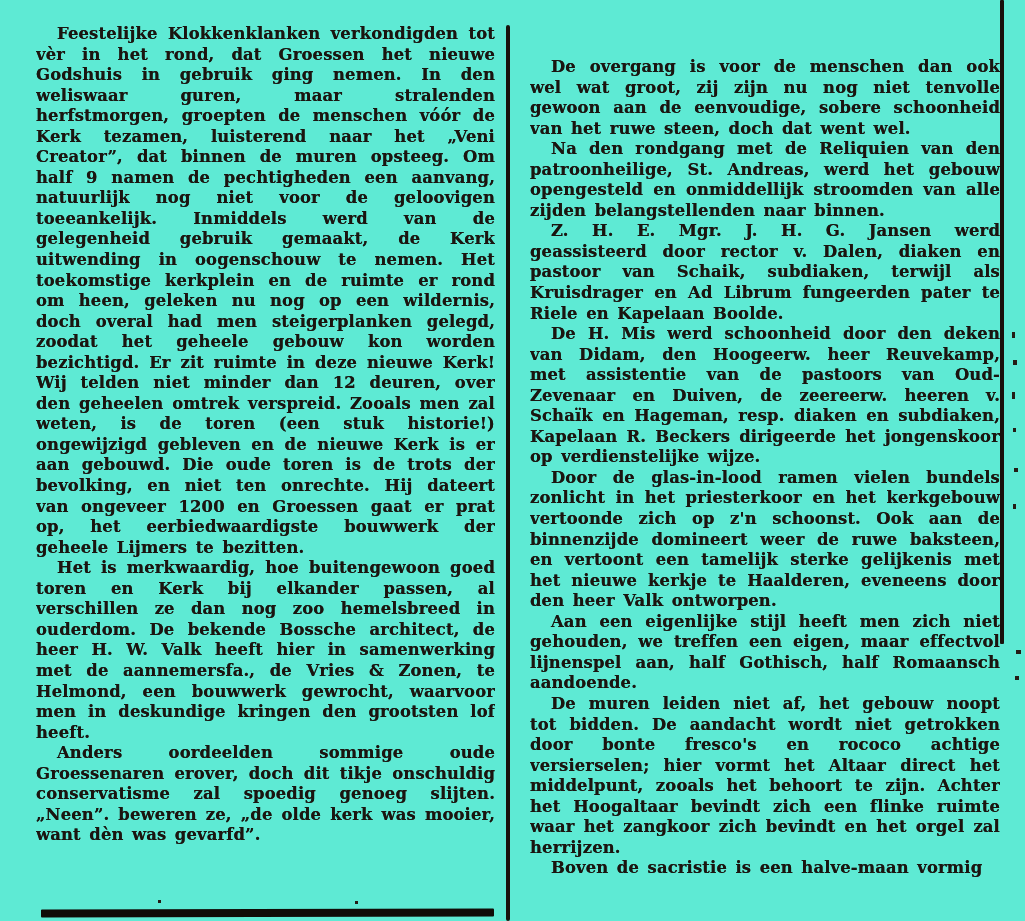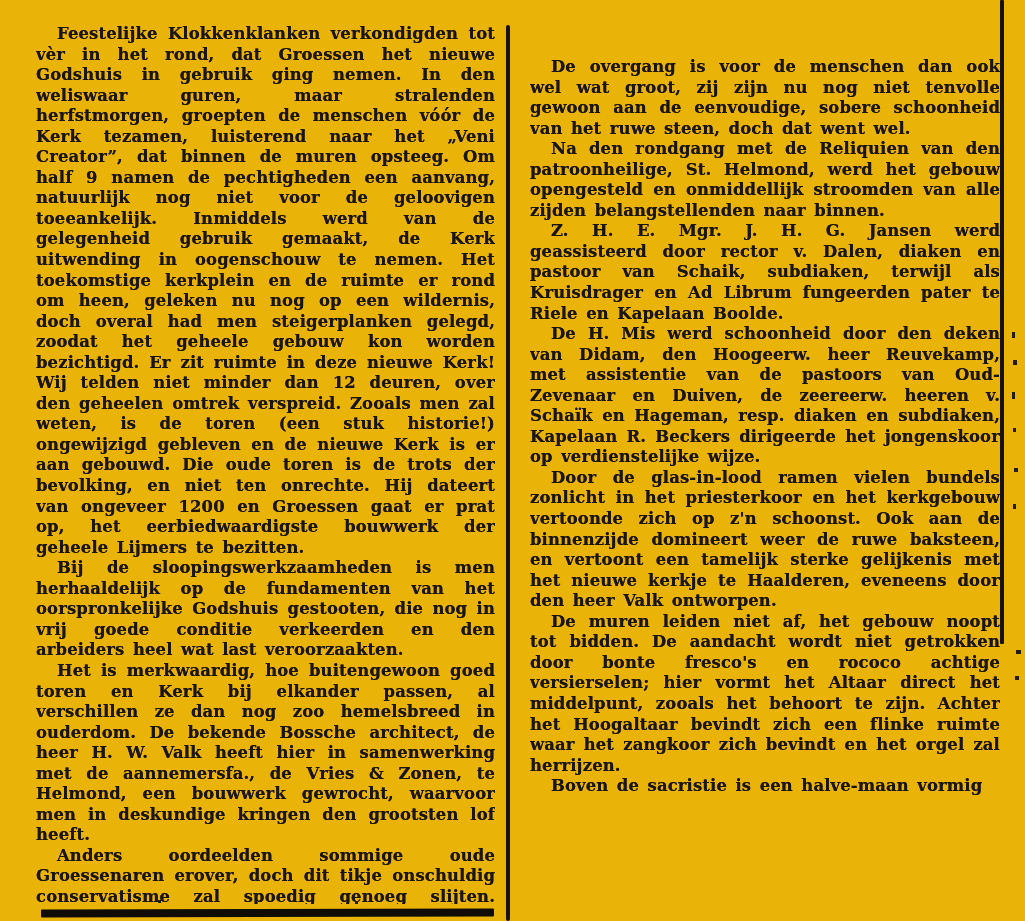--- a/index.html
+++ b/index.html
@@ -4,21 +4,21 @@
 <style>
   html, body {
     margin: 0;
     padding: 0;
     background: #ffffff;
   }
   .page {
     position: relative;
     width: 1025px;
     height: 921px;
-    background: #eab308;
+    background: #5eead4;
     overflow: hidden;
     font-family: "DejaVu Serif", "Liberation Serif", serif;
   }
   .column {
     position: absolute;
     top: 24px;
     color: #1b1510;
     font-size: 16.4px;
     line-height: 20.55px;
     font-weight: 700;
@@ -88,33 +88,33 @@
   .s9 { left: 158px; top: 900px; width: 3px; height: 3px; }
   .s10 { left: 355px; top: 901px; width: 3px; height: 3px; }
 </style>
 </head>
 <body>
 
 <div class="page">
 
   <div class="column column-left">
       <p class="para">Feestelijke Klokkenklanken verkondigden tot vèr in het rond, dat Groessen het nieuwe Godshuis in gebruik ging nemen. In den weliswaar guren, maar stralenden herfstmorgen, groepten de menschen vóór de Kerk tezamen, luisterend naar het „Veni Creator”, dat binnen de muren opsteeg. Om half 9 namen de pechtigheden een aanvang, natuurlijk nog niet voor de geloovigen toeeankelijk. Inmiddels werd van de gelegenheid gebruik gemaakt, de Kerk uitwending in oogenschouw te nemen. Het toekomstige kerkplein en de ruimte er rond om heen, geleken nu nog op een wildernis, doch overal had men steigerplanken gelegd, zoodat het geheele gebouw kon worden bezichtigd. Er zit ruimte in deze nieuwe Kerk! Wij telden niet minder dan 12 deuren, over den geheelen omtrek verspreid. Zooals men zal weten, is de toren (een stuk historie!) ongewijzigd gebleven en de nieuwe Kerk is er aan gebouwd. Die oude toren is de trots der bevolking, en niet ten onrechte. Hij dateert van ongeveer 1200 en Groessen gaat er prat op, het eerbiedwaardigste bouwwerk der geheele Lijmers te bezitten.</p>
-      <p class="para">Bij de sloopingswerkzaamheden is men herhaaldelijk op de fundamenten van het oorspronkelijke Godshuis gestooten, die nog in vrij goede conditie verkeerden en den arbeiders heel wat last veroorzaakten.</p>
       <p class="para">Het is merkwaardig, hoe buitengewoon goed toren en Kerk bij elkander passen, al verschillen ze dan nog zoo hemelsbreed in ouderdom. De bekende Bossche architect, de heer H. W. Valk heeft hier in samenwerking met de aannemersfa., de Vries &amp; Zonen, te Helmond, een bouwwerk gewrocht, waarvoor men in deskundige kringen den grootsten lof heeft.</p>
       <p class="para">Anders oordeelden sommige oude Groessenaren erover, doch dit tikje onschuldig conservatisme zal spoedig genoeg slijten. „Neen”. beweren ze, „de olde kerk was mooier, want dèn was gevarfd”.</p>
     </div>
 
   <div class="rule-vertical-center"></div>
 
   <div class="column column-right">
       <p class="para">De overgang is voor de menschen dan ook wel wat groot, zij zijn nu nog niet tenvolle gewoon aan de eenvoudige, sobere schoonheid van het ruwe steen, doch dat went wel.</p>
-      <p class="para">Na den rondgang met de Reliquien van den patroonheilige, St. Helmond, werd het gebouw opengesteld en onmiddellijk stroomden van alle zijden belangstellenden naar binnen.</p>
+      <p class="para">Na den rondgang met de Reliquien van den patroonheilige, St. Andreas, werd het gebouw opengesteld en onmiddellijk stroomden van alle zijden belangstellenden naar binnen.</p>
       <p class="para">Z. H. E. Mgr. J. H. G. Jansen werd geassisteerd door rector v. Dalen, diaken en pastoor van Schaik, subdiaken, terwijl als Kruisdrager en Ad Librum fungeerden pater te Riele en Kapelaan Boolde.</p>
       <p class="para">De H. Mis werd schoonheid door den deken van Didam, den Hoogeerw. heer Reuvekamp, met assistentie van de pastoors van Oud-Zevenaar en Duiven, de zeereerw. heeren v. Schaïk en Hageman, resp. diaken en subdiaken, Kapelaan R. Beckers dirigeerde het jongenskoor op verdienstelijke wijze.</p>
       <p class="para">Door de glas-in-lood ramen vielen bundels zonlicht in het priesterkoor en het kerkgebouw vertoonde zich op z'n schoonst. Ook aan de binnenzijde domineert weer de ruwe baksteen, en vertoont een tamelijk sterke gelijkenis met het nieuwe kerkje te Haalderen, eveneens door den heer Valk ontworpen.</p>
+      <p class="para">Aan een eigenlijke stijl heeft men zich niet gehouden, we treffen een eigen, maar effectvol lijnenspel aan, half Gothisch, half Romaansch aandoende.</p>
       <p class="para">De muren leiden niet af, het gebouw noopt tot bidden. De aandacht wordt niet getrokken door bonte fresco's en rococo achtige versierselen; hier vormt het Altaar direct het middelpunt, zooals het behoort te zijn. Achter het Hoogaltaar bevindt zich een flinke ruimte waar het zangkoor zich bevindt en het orgel zal herrijzen.</p>
       <p class="para">Boven de sacristie is een halve-maan vormig</p>
     </div>
 
   <div class="rule-vertical-right"></div>
 
   <div class="bar-bottom"></div>
 
   <div>
     <span class="speck s1"></span>

